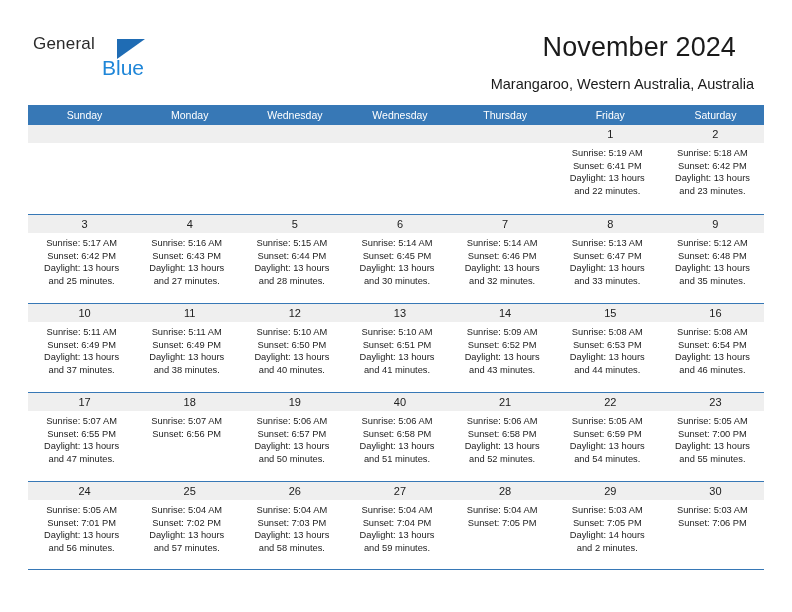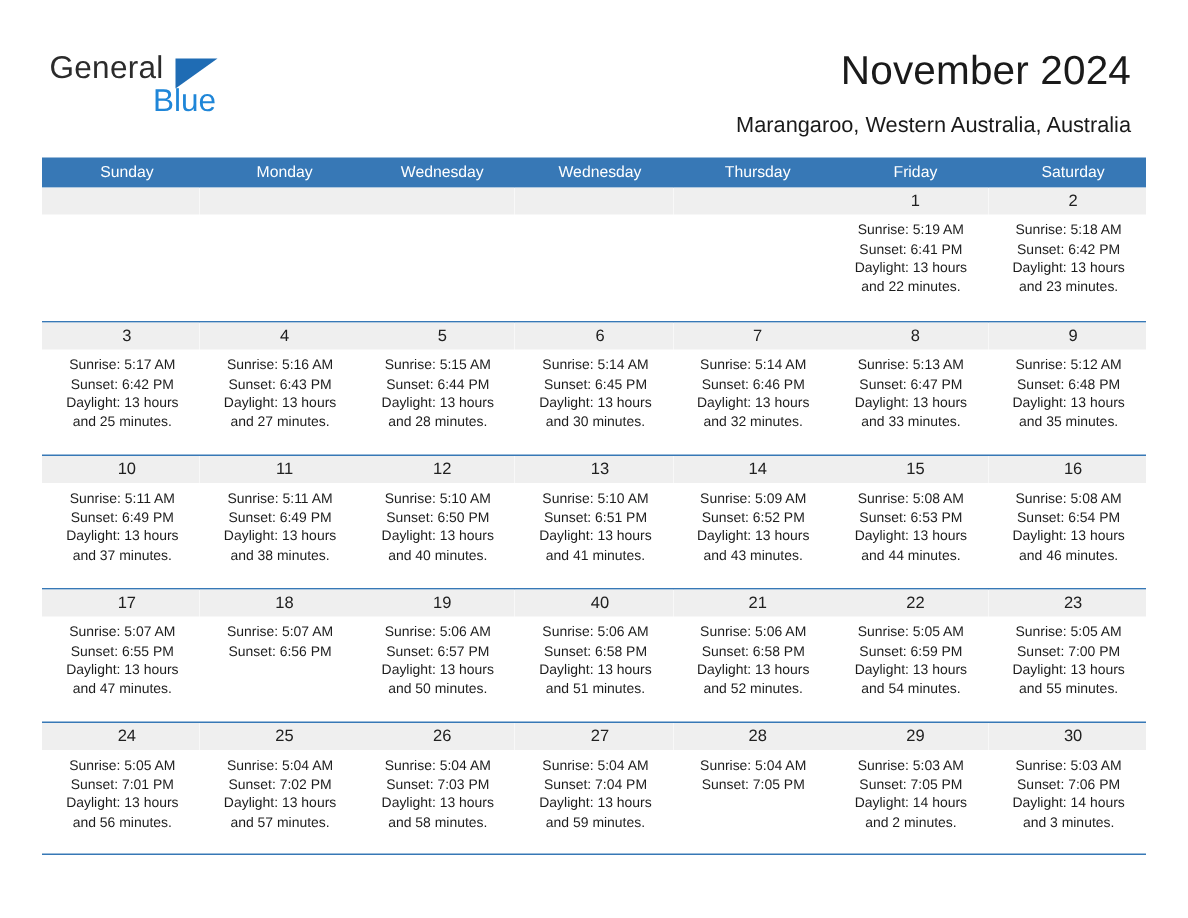--- a/index.html
+++ b/index.html
@@ -33,21 +33,21 @@
     position: absolute;
     left: 33px;
     top: 34px;
     width: 180px;
     height: 50px;
   }
   .brand-general {
     position: absolute;
     left: 0;
     top: 0;
-    font-size: 21px;
+    font-size: 17px;
     letter-spacing: 0.2px;
     color: #2b2b2b;
     font-family: "Liberation Sans", sans-serif;
   }
   .brand-tri {
     position: absolute;
     left: 84px;
     top: 5px;
     width: 0;
     height: 0;
@@ -58,21 +58,21 @@
     position: absolute;
     left: 69px;
     top: 22px;
     font-size: 21px;
     color: #1f86d8;
     font-family: "Liberation Sans", sans-serif;
   }
 
   .title {
     position: absolute;
-    right: 38px;
+    right: 56px;
     top: 32px;
     font-size: 27px;
     font-weight: 400;
     color: #1a1a1a;
     text-align: right;
     letter-spacing: 0.1px;
   }
   .subtitle {
     position: absolute;
     right: 38px;
@@ -434,19 +434,18 @@
           <div>Sunrise: 5:03 AM</div>
           <div>Sunset: 7:05 PM</div>
           <div class="wrap">Daylight: 14 hours and 2 minutes.</div>
         </div>
       </div>
       <div class="day">
         <div class="day-num-band">30</div>
         <div class="day-info">
           <div>Sunrise: 5:03 AM</div>
           <div>Sunset: 7:06 PM</div>
-          <div class="wrap">Daylight: 14 hours and 3 minutes.</div>
         </div>
       </div>
     </div>
 
   </div>
 </div>
 
 </body></html>

